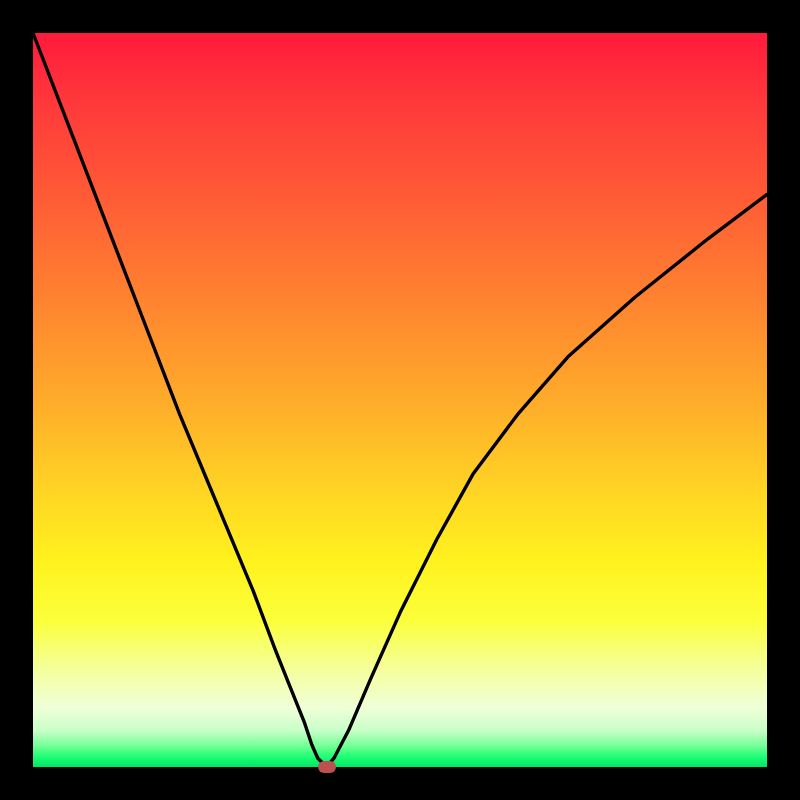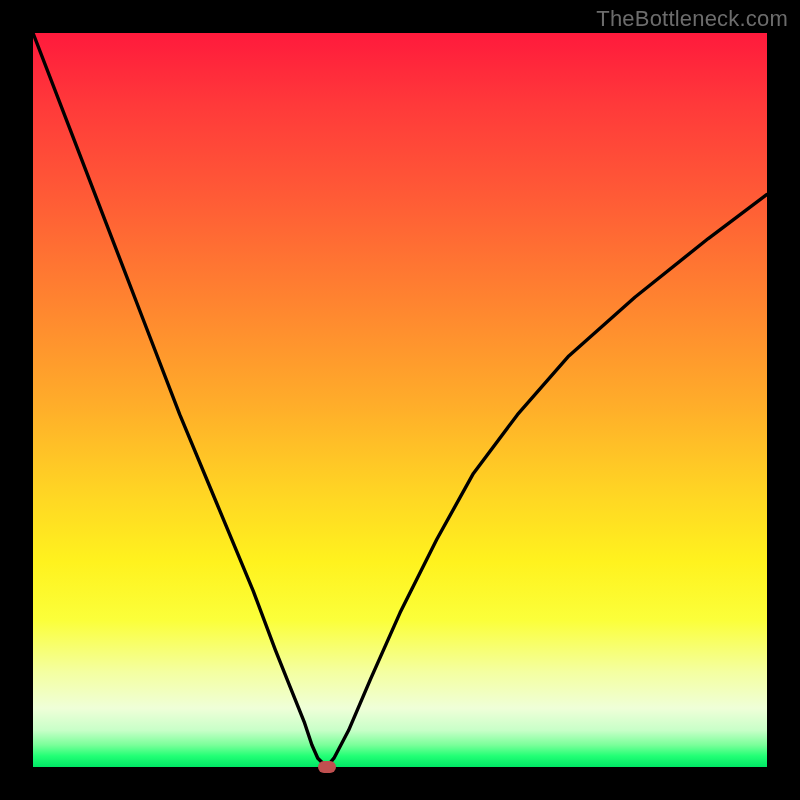--- a/index.html
+++ b/index.html
@@ -66,21 +66,20 @@
     border-radius: 6px;
     background: #c05050;
     transform: translate(-50%, -50%);
   }
 </style>
 </head>
 <body>
 
 <div class="frame">
 
-  <div class="attribution">TheBottleneck.com</div>
 
   <div class="plot">
     <svg class="curve" viewBox="0 0 734 734" preserveAspectRatio="none">
       <path id="curve-path" fill="none" stroke="#000" stroke-width="3.4" stroke-linecap="round" stroke-linejoin="round" d="M0.00 0.00 L36.70 95.42 L73.40 190.84 L110.10 286.26 L146.80 381.68 L183.50 469.76 L220.20 557.84 L242.22 616.56 L256.90 653.26 L271.58 689.96 L278.92 711.98 L284.79 725.19 L290.66 731.06 L293.60 734.00 L300.94 725.19 L315.62 697.30 L337.64 645.92 L367.00 579.86 L403.70 506.46 L440.40 440.40 L484.44 381.68 L535.82 322.96 L601.88 264.24 L675.28 205.52 L734.00 161.48"></path>
     </svg>
     <div id="marker" class="marker" style="left: 293.6px; top: 734px;"></div>
   </div>
 
 </div>
 

